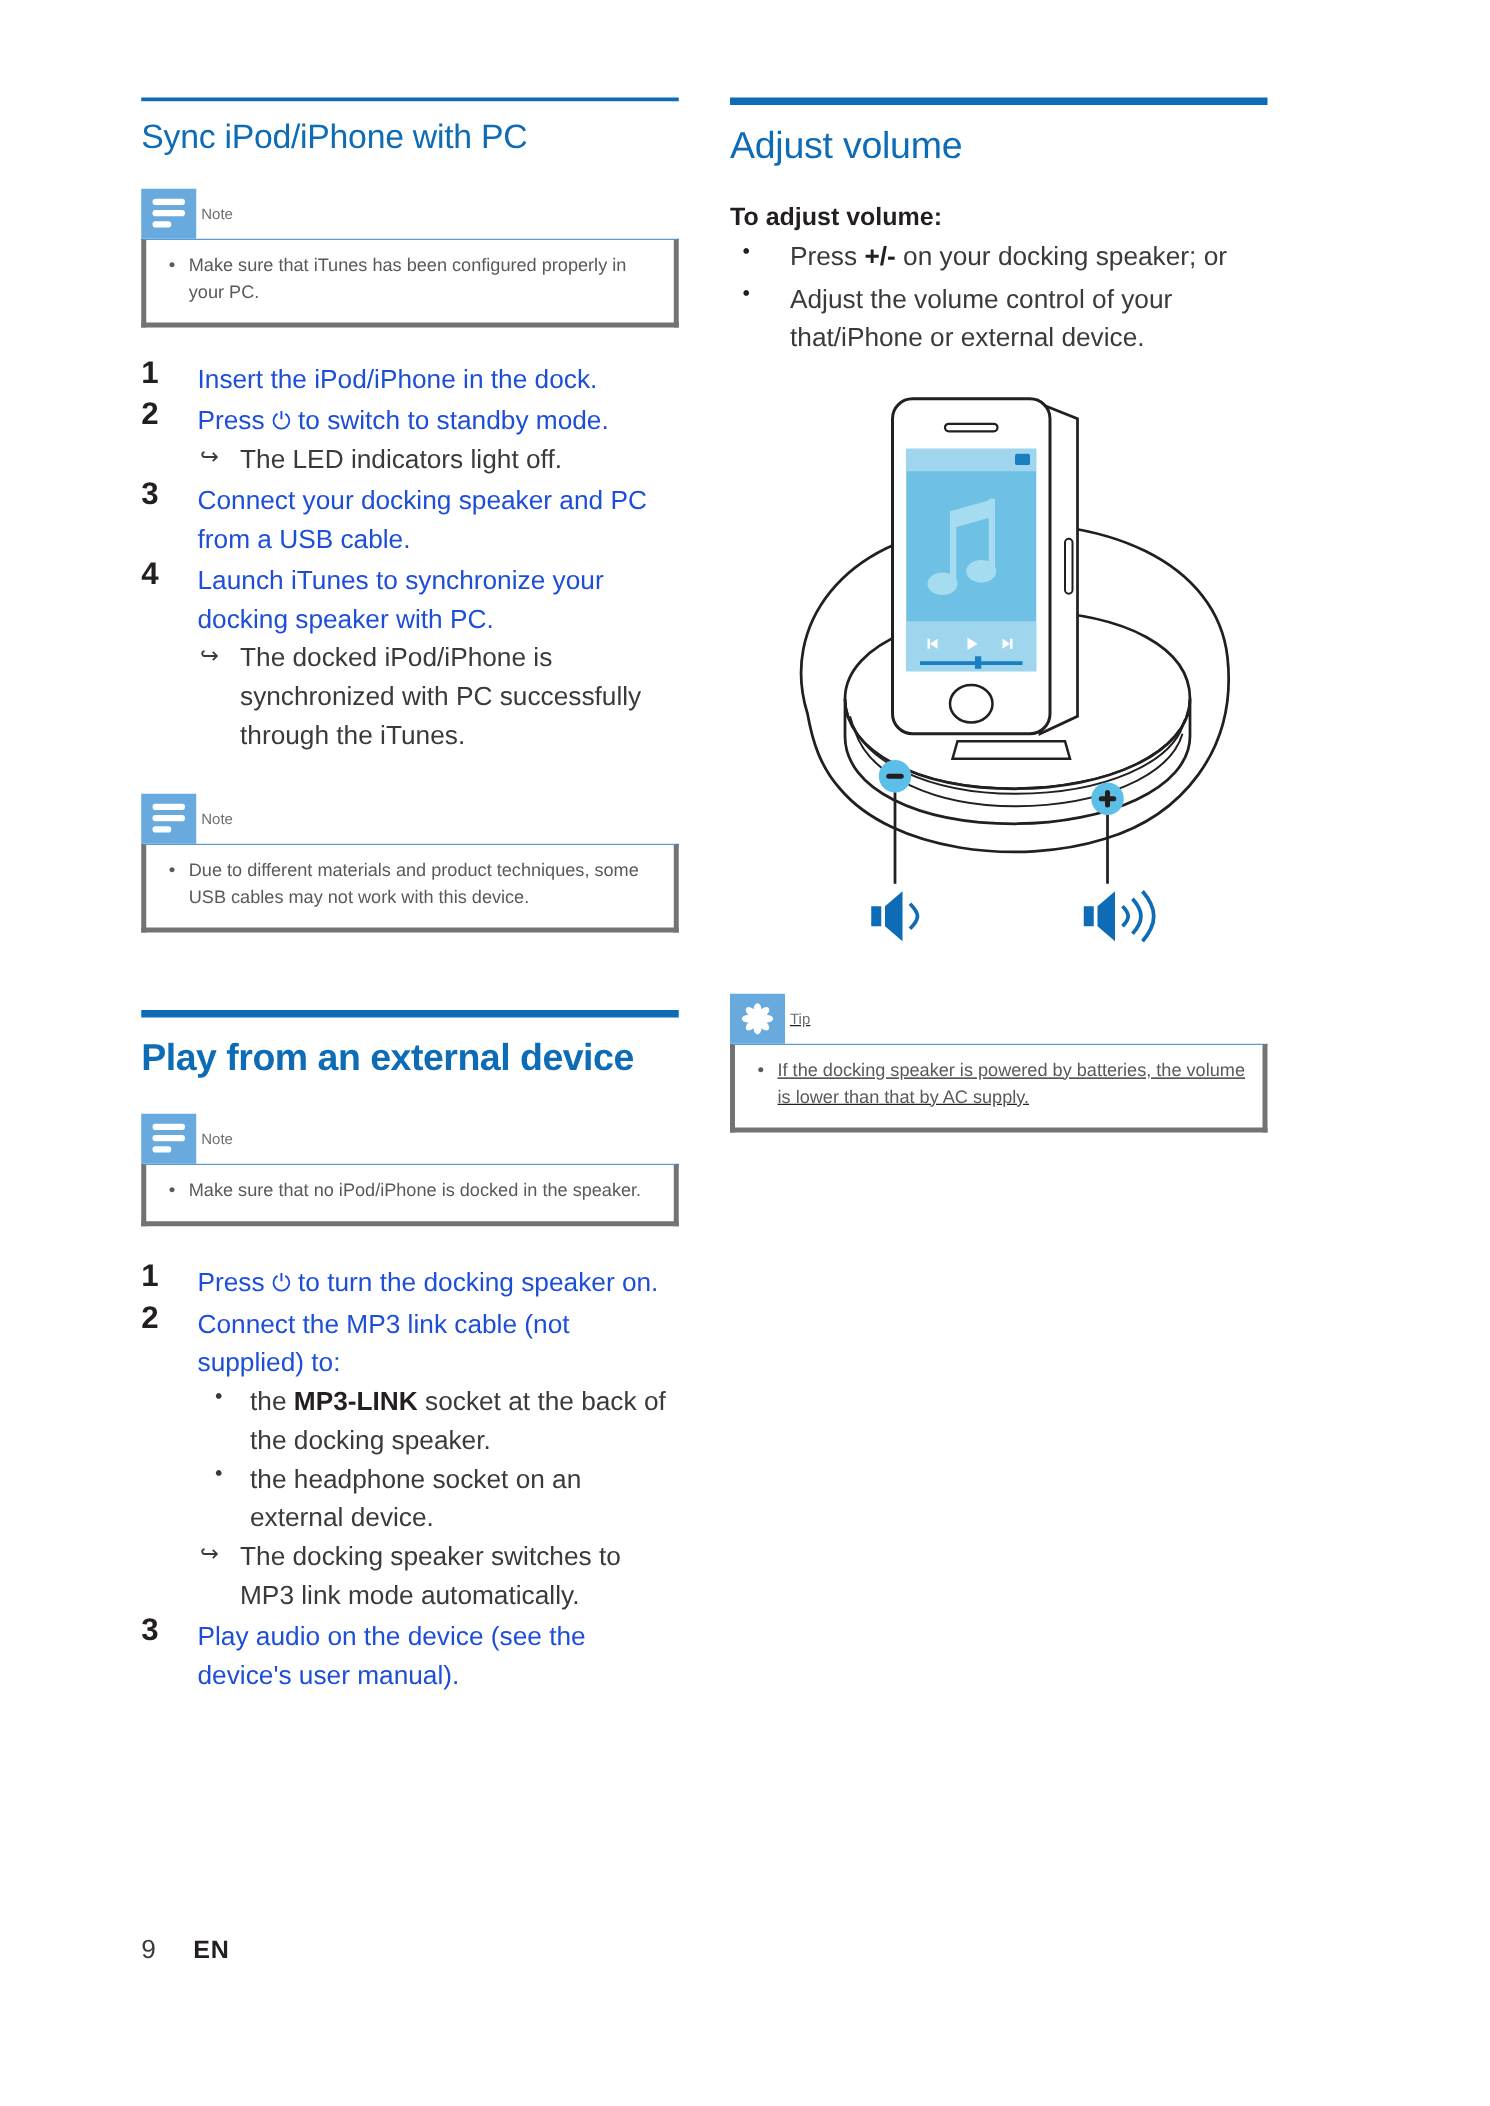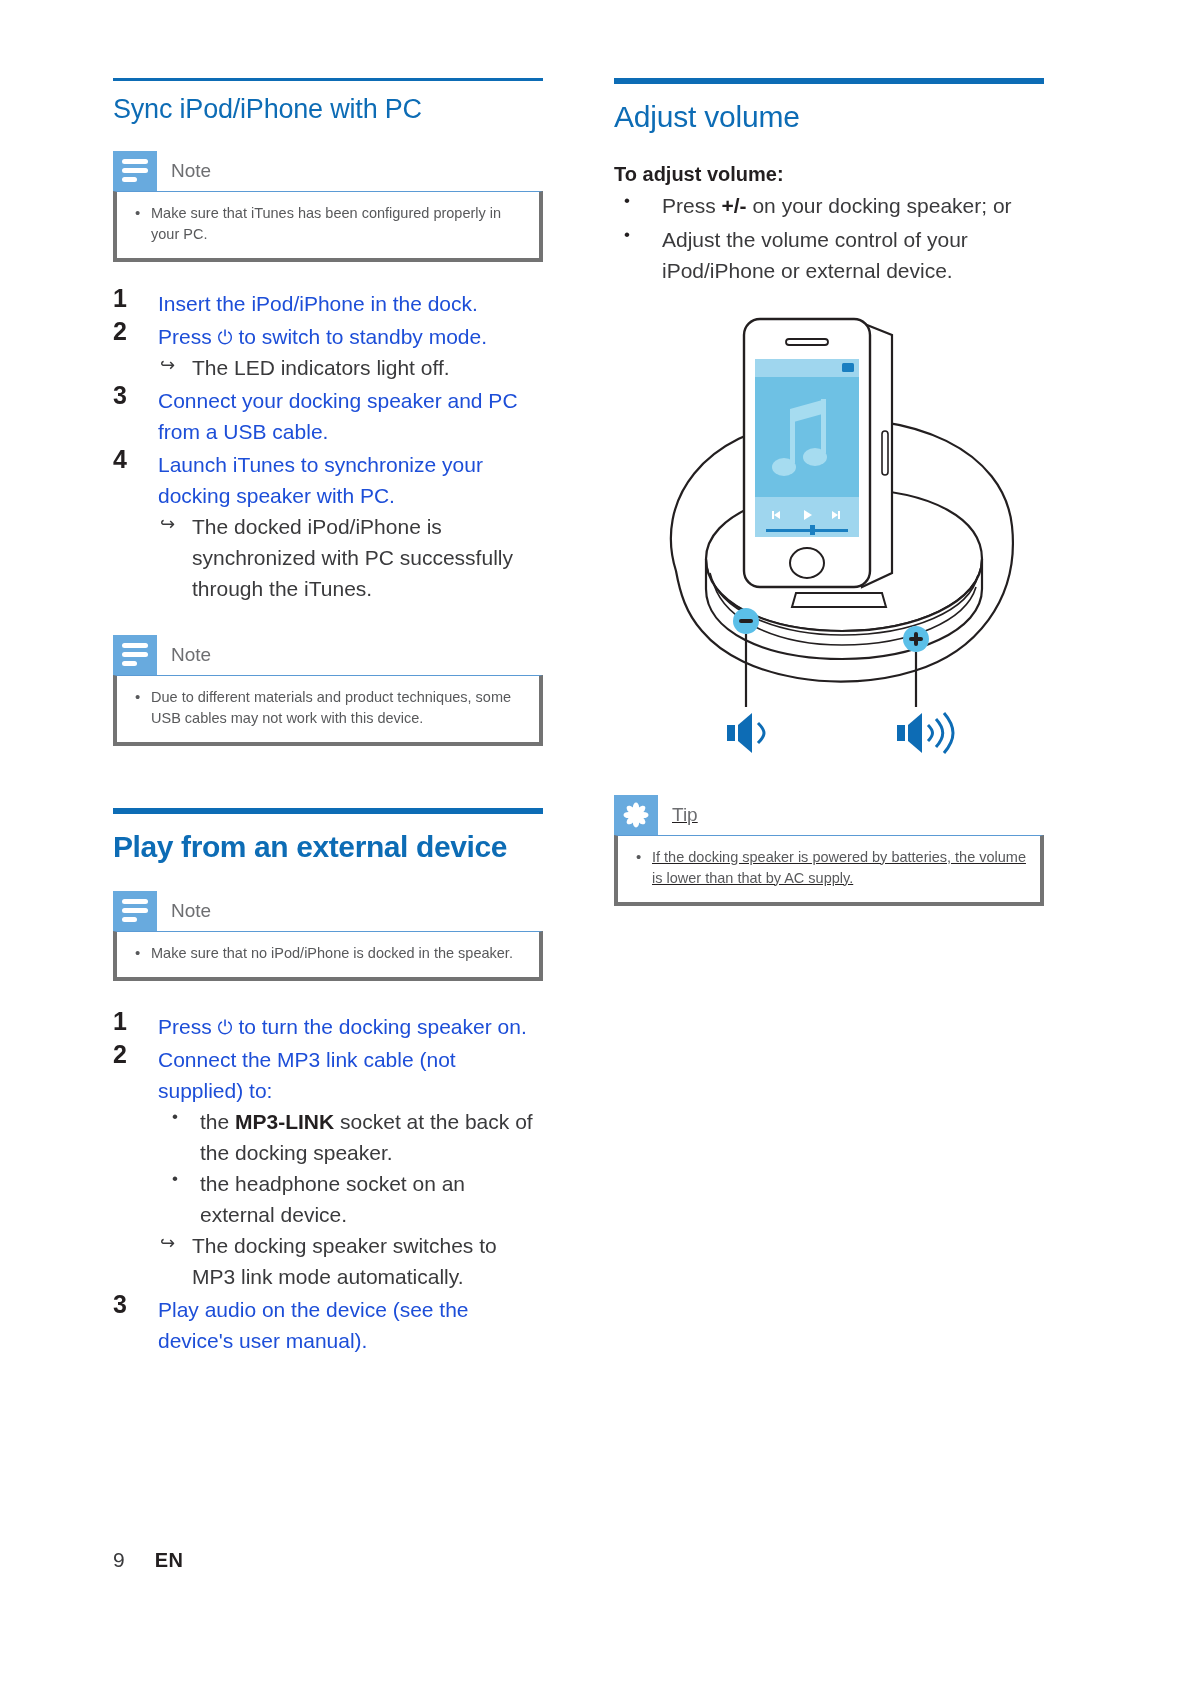--- a/index.html
+++ b/index.html
@@ -19,21 +19,21 @@
     position: absolute;
     left: 0; top: 0;
     width: 952px;
     height: 1685px;
   }
   .col {
     position: absolute;
     width: 430px;
   }
   .col-left  { left: 113px; top: 78px; }
-  .col-right { left: 614px; top: 78px; }
+  .col-right { left: 584px; top: 78px; }
 
   
   .rule-thin {
     height: 3px;
     background: #0d6cb5;
     width: 430px;
     margin: 0 0 14px 0;
   }
   .rule-thick {
     height: 6px;
@@ -68,23 +68,23 @@
   }
   .callout-icon {
     width: 44px;
     background: #68aade;
     display: flex;
     align-items: center;
     justify-content: center;
     flex: none;
   }
   .callout-title {
-    font-size: 19px;
+    font-size: 12px;
     color: #6d6e71;
-    padding-left: 14px;
+    padding-left: 4px;
     display: flex;
     align-items: center;
     font-weight: 400;
   }
   .callout-body {
     border: 4px solid #737373;
     border-top: 1px solid #5b9bd5;
     padding: 11px 14px 13px 14px;
     box-sizing: border-box;
   }
@@ -334,21 +334,21 @@
   </div>
 
   <div class="col col-right">
     <div class="rule-thick"></div>
     <h2 class="sec bigger" style="margin-bottom:30px;">Adjust volume</h2>
 
     <div class="lead-bold">To adjust volume:</div>
 
     <ul class="toplist">
       <li><span class="bl">•</span><span>Press </span><b>+/-</b><span> on your docking speaker; or</span></li>
-      <li><span class="bl">•</span><span>Adjust the volume control of your iPod/iPhone or external device.</span></li>
+      <li><span class="bl">•</span><span>Adjust the volume control of your that/iPhone or external device.</span></li>
     </ul>
 
     <div class="illus">
       <svg width="430" height="480" viewBox="0 0 430 480" xmlns="http://www.w3.org/2000/svg">
 
         <g fill="none" stroke="#231f20" stroke-width="2.2">
           <path d="M62 270 C 40 200, 90 130, 190 120 C 300 108, 390 150, 398 225
                    C 406 300, 360 352, 300 370 C 230 392, 130 380, 88 330 C 72 312, 66 292, 62 270 Z"></path>
         </g>
 

